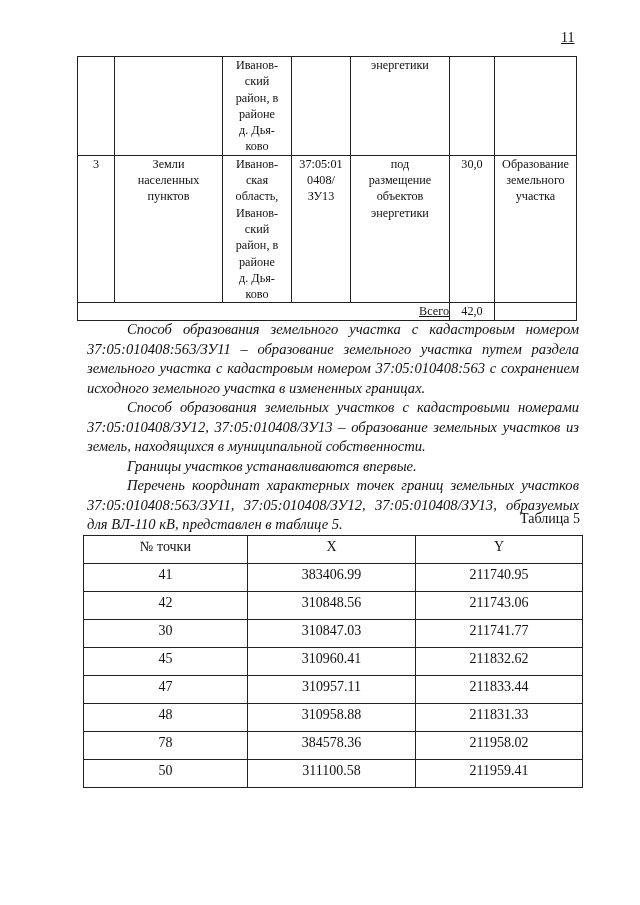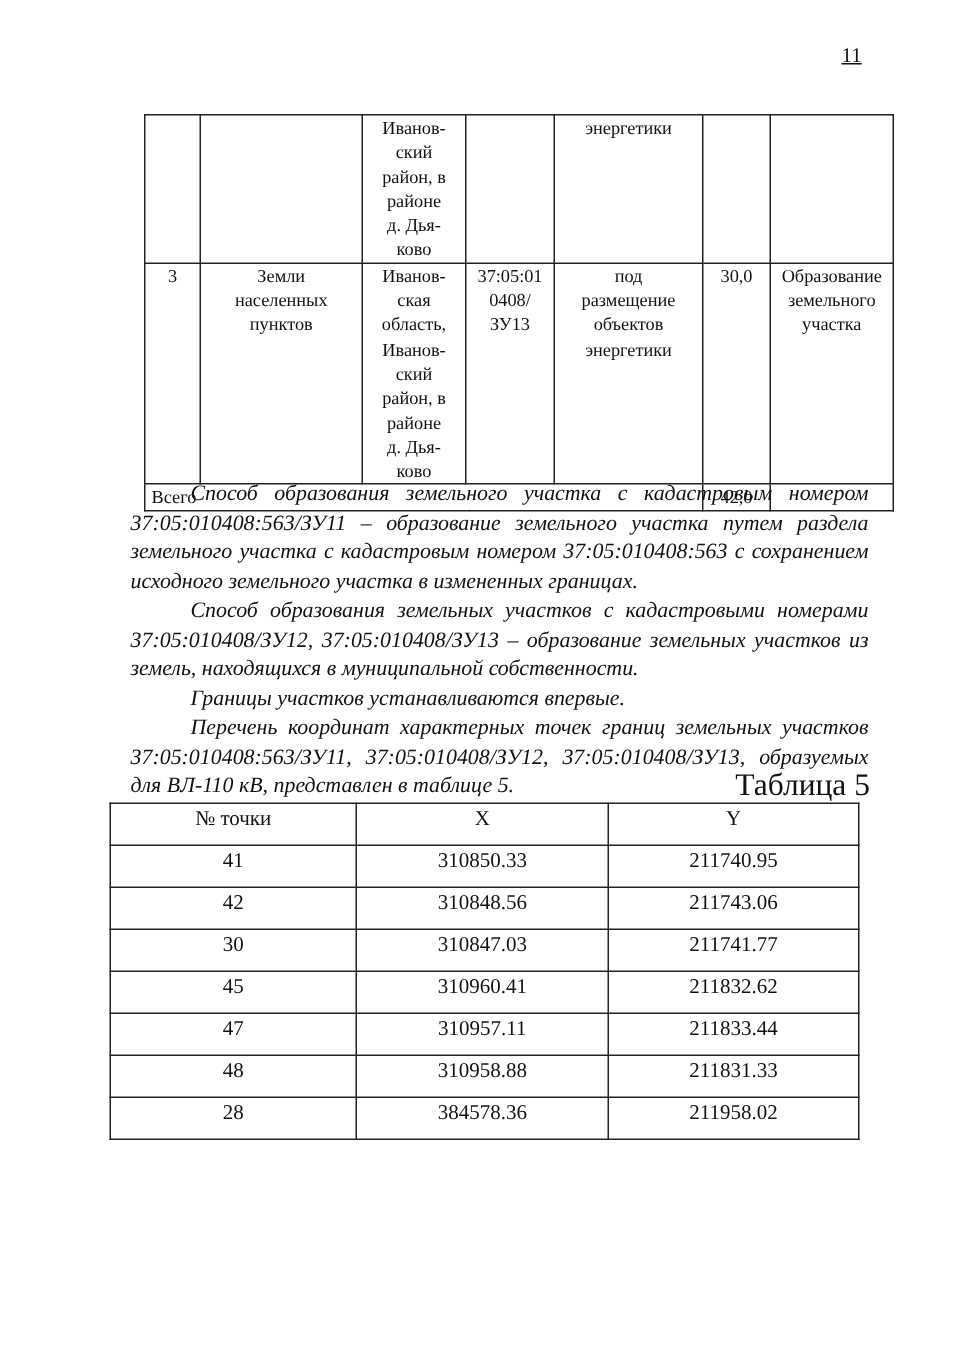--- a/index.html
+++ b/index.html
@@ -2,26 +2,26 @@
 <html><head>
 <meta charset="utf-8">
 <style>
   html, body { margin:0; padding:0; background:#fff; }
   body { width:640px; height:905px; position:relative; overflow:hidden;
          font-family:"Liberation Serif", serif; color:#111; }
   .page-num { position:absolute; left:561px; top:30px; font-size:14px;text-decoration:underline; }
   table { border-collapse:collapse; position:absolute; }
   td { border:1px solid #222; vertical-align:top; text-align:center; padding:0;
        font-size:12.2px; line-height:16.3px; }
-  #t1 { left:96px; top:56px; width:499px; table-layout:fixed;margin-top:20px; }
-  #t1 td.left { text-align:left; padding-left:4px; }
+  #t1 { left:77px; top:56px; width:499px; table-layout:fixed; }
+  #t1 td.left { text-align:right; padding-left:4px;text-decoration:underline; }
   .para { position:absolute; left:87px; width:492px; font-size:14.6px; line-height:19.6px; text-align:justify; }
   .ind { text-indent:40px;font-style:italic; }
-  .caption { position:absolute; right:60px; top:511px; font-size:21px; }
-  #t2 { left:73px; top:535px; width:499px; table-layout:fixed; }
+  .caption { position:absolute; right:60px; top:511px; font-size:14px; }
+  #t2 { left:83px; top:535px; width:499px; table-layout:fixed; }
   #t2 td { font-size:14px; height:25px; line-height:18px; vertical-align:top; padding-top:2px; }
 </style>
 </head>
 <body>
 
 <div class="page-num">11</div>
 
 <table id="t1">
   <colgroup>
     <col style="width:37px">
@@ -95,21 +95,21 @@
       <col style="width:167px">
     </colgroup>
   <tbody>
       <tr>
     <td>№ точки</td>
     <td>X</td>
     <td>Y</td>
   </tr>
   <tr>
         <td>41</td>
-        <td>310850.33</td>
+        <td>383406.99</td>
         <td>211740.95</td>
       </tr>
   <tr>
         <td>42</td>
         <td>310848.56</td>
         <td>211743.06</td>
       </tr>
   <tr>
         <td>30</td>
         <td>310847.03</td>
@@ -124,18 +124,23 @@
         <td>47</td>
         <td>310957.11</td>
         <td>211833.44</td>
       </tr>
   <tr>
         <td>48</td>
         <td>310958.88</td>
         <td>211831.33</td>
       </tr>
   <tr>
-        <td>28</td>
+        <td>78</td>
         <td>384578.36</td>
         <td>211958.02</td>
+      </tr>
+  <tr>
+        <td>50</td>
+        <td>311100.58</td>
+        <td>211959.41</td>
       </tr>
 </tbody>
   </table>
 
 </body></html>

